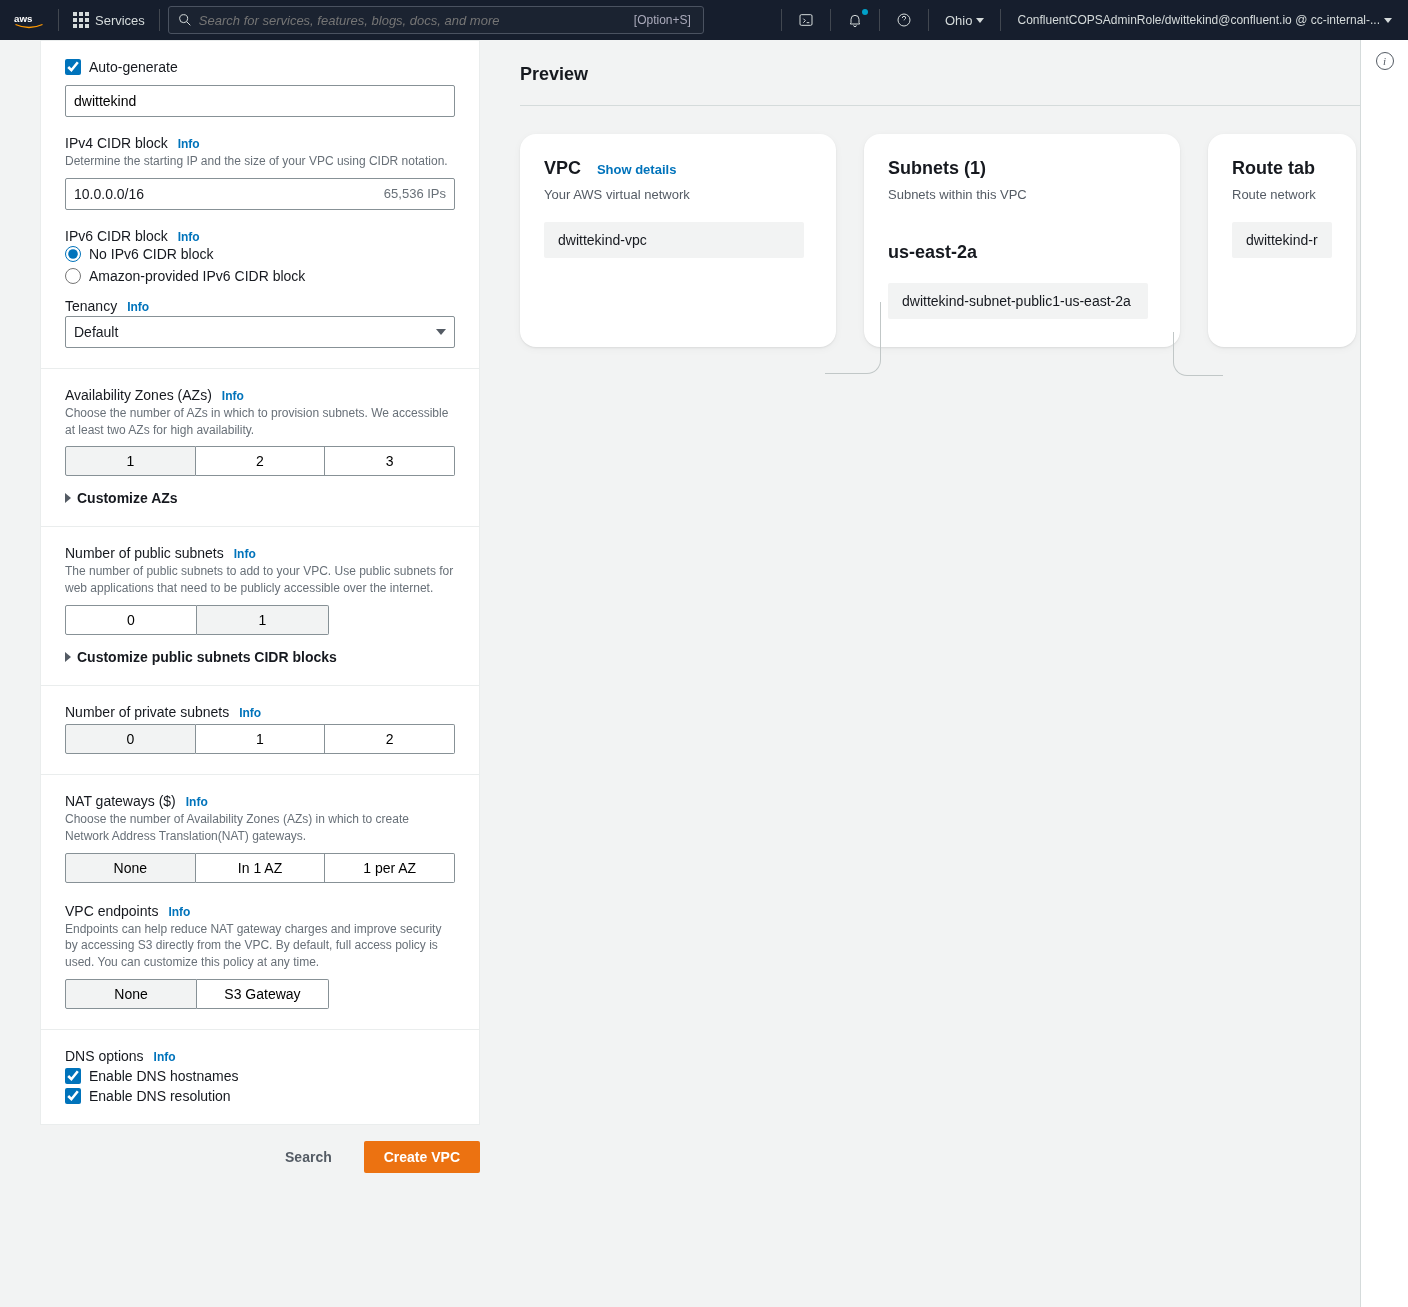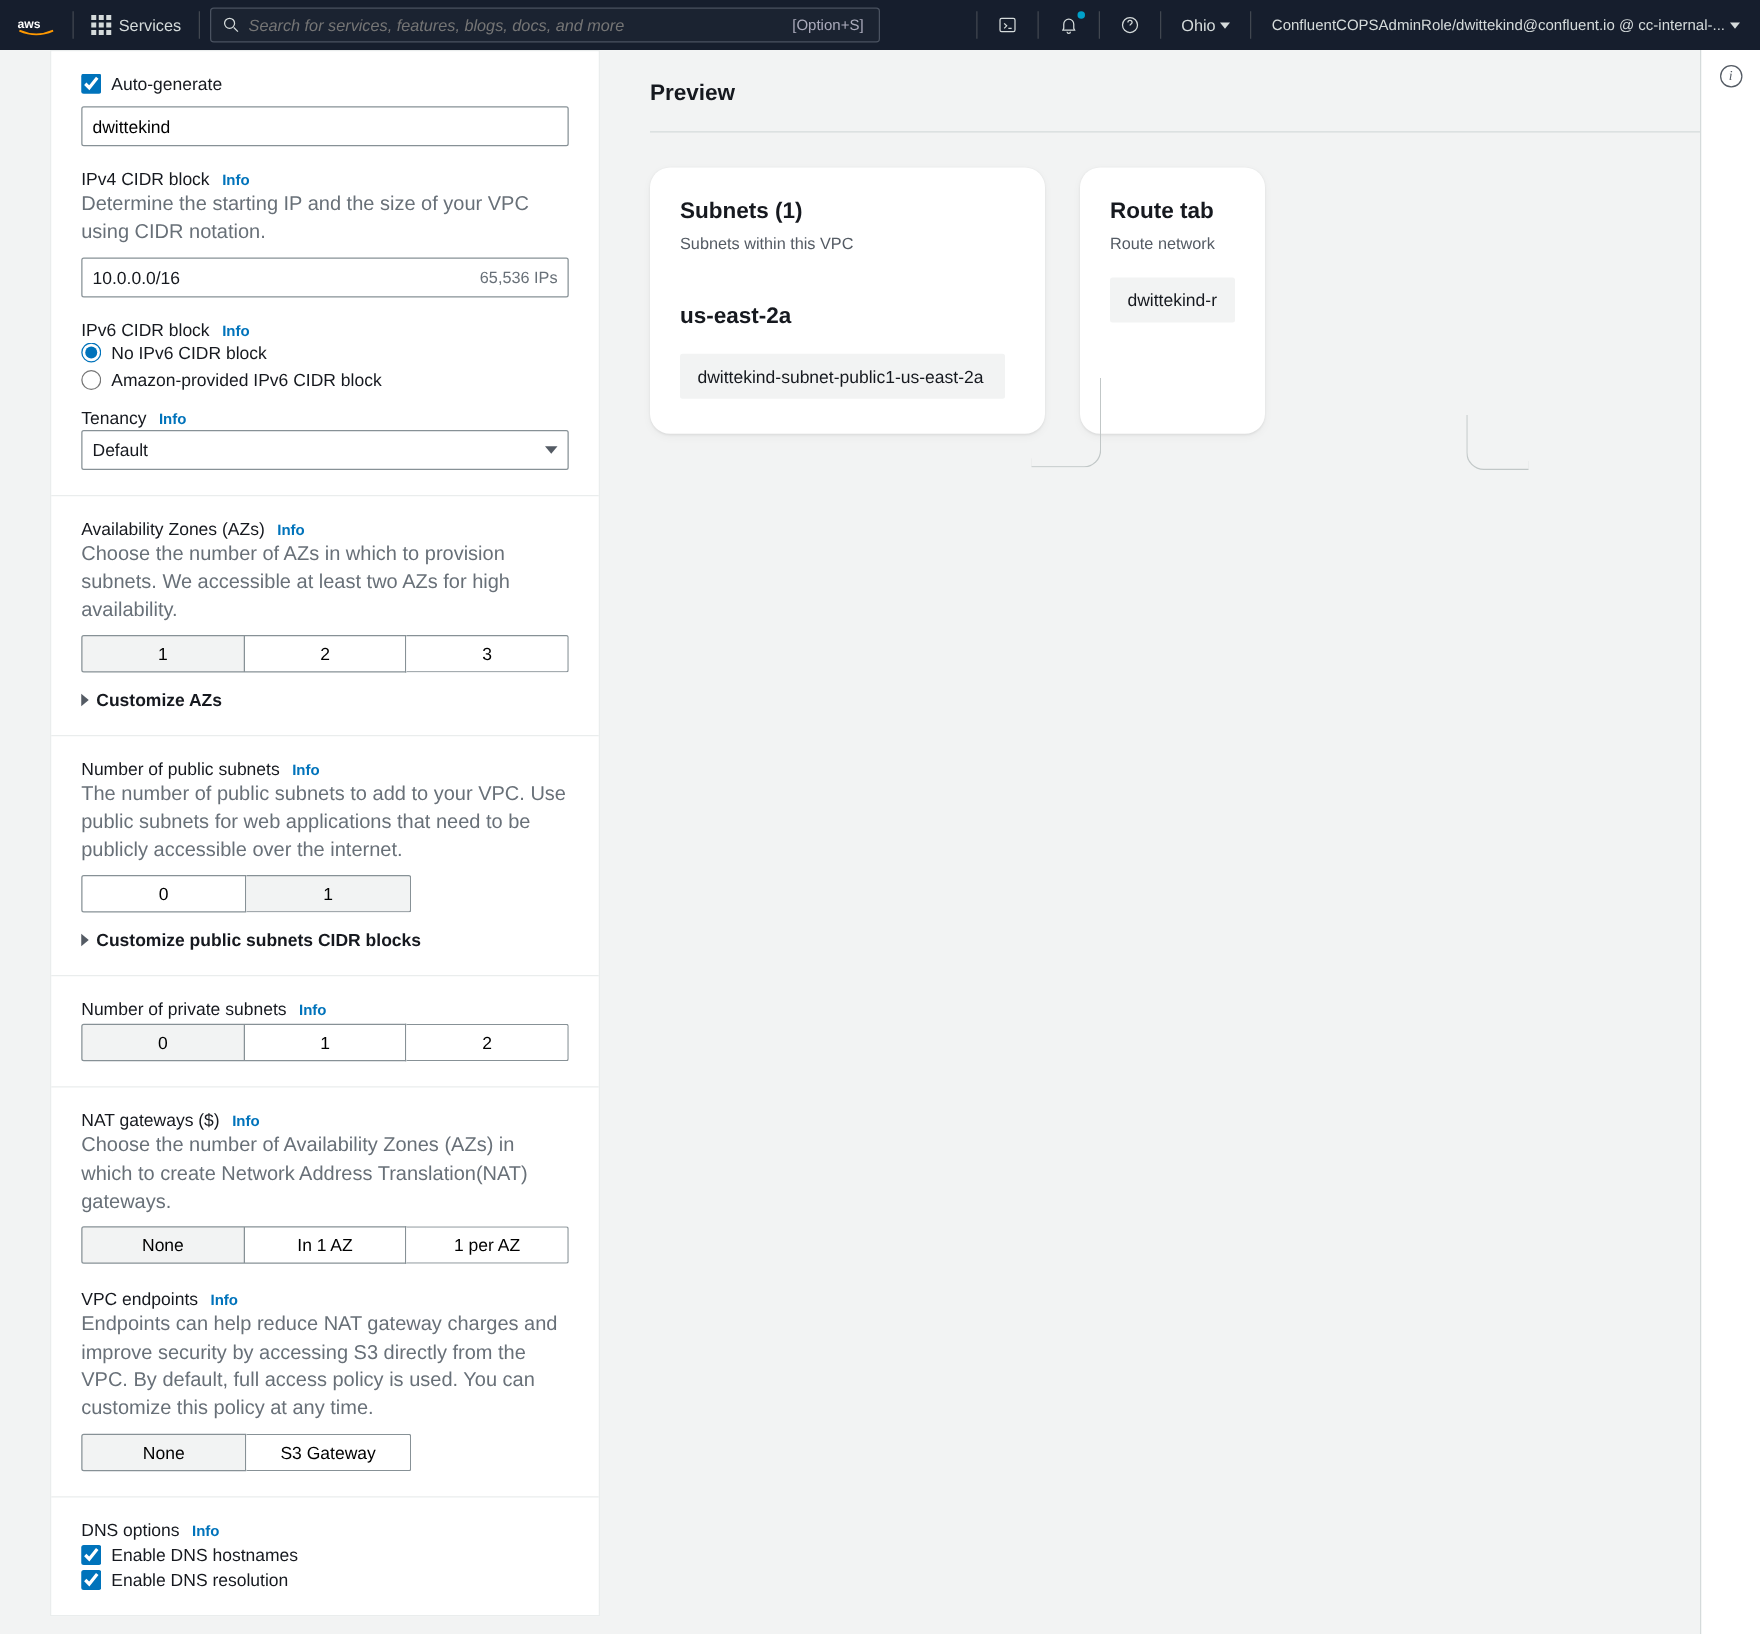--- a/index.html
+++ b/index.html
@@ -30,21 +30,21 @@
 .right-pane { flex: 1; padding: 24px 0 24px 40px; position: relative; }
 .right-rail { width: 48px; background: #fff; border-left: 1px solid #d5dbdb; display: flex; justify-content: center; padding-top: 12px; }
 
 .panel { background: #fff; border: 1px solid #eaeded; margin-left: 40px; }
 .section { padding: 18px 24px 20px 24px; border-top: 1px solid #eaeded; }
 .section.first { border-top: none; }
 
 .label-row { display: flex; align-items: baseline; gap: 10px; margin-bottom: 2px; }
 .label-row .lbl { font-size: 14px; color: #16191f; }
 .label-row .info { font-size: 12px; color: #0073bb; font-weight: bold; cursor: pointer; }
-.help { font-size: 16px; color: #687078; line-height: 1.4; margin-bottom: 8px; }
+.help { font-size: 12px; color: #687078; line-height: 1.4; margin-bottom: 8px; }
 
 .input-like { width: 100%; border: 1px solid #879196; border-radius: 2px; height: 32px; padding: 4px 8px; font-size: 14px; background: #fff; display: flex; align-items: center; justify-content: space-between; }
 .input-like.select { cursor: pointer; }
 input.txt { width: 100%; border: 1px solid #879196; border-radius: 2px; height: 32px; padding: 4px 8px; font-size: 14px; background: #fff; outline: none; }
 .ip-count { color: #687078; font-size: 13px; }
 
 .check-row { display: flex; align-items: center; gap: 8px; font-size: 14px; }
 .check-row input[type=checkbox] { width: 16px; height: 16px; accent-color: #0073bb; cursor: pointer; }
 
 .radio-row { display: flex; align-items: center; gap: 8px; font-size: 14px; margin-bottom: 6px; }
@@ -291,20 +291,28 @@
     </div>
   </div>
 
   <div class="right-pane">
     <div class="preview-title">Preview</div>
     <hr class="preview-hr">
     <div class="cards">
       <div class="connector a"></div>
       <div class="connector b"></div>
 
+      <div class="card">
+        <div>
+          <h3>VPC</h3>
+          <span class="show">Show details</span>
+        </div>
+        <div class="sub">Your AWS virtual network</div>
+        <div class="pill">dwittekind-vpc</div>
+      </div>
 
       <div class="card">
         <h3>Subnets (1)</h3>
         <div class="sub">Subnets within this VPC</div>
         <div class="az-label">us-east-2a</div>
         <div class="pill">dwittekind-subnet-public1-us-east-2a</div>
       </div>
 
       <div class="card rt">
         <h3>Route tab</h3>

